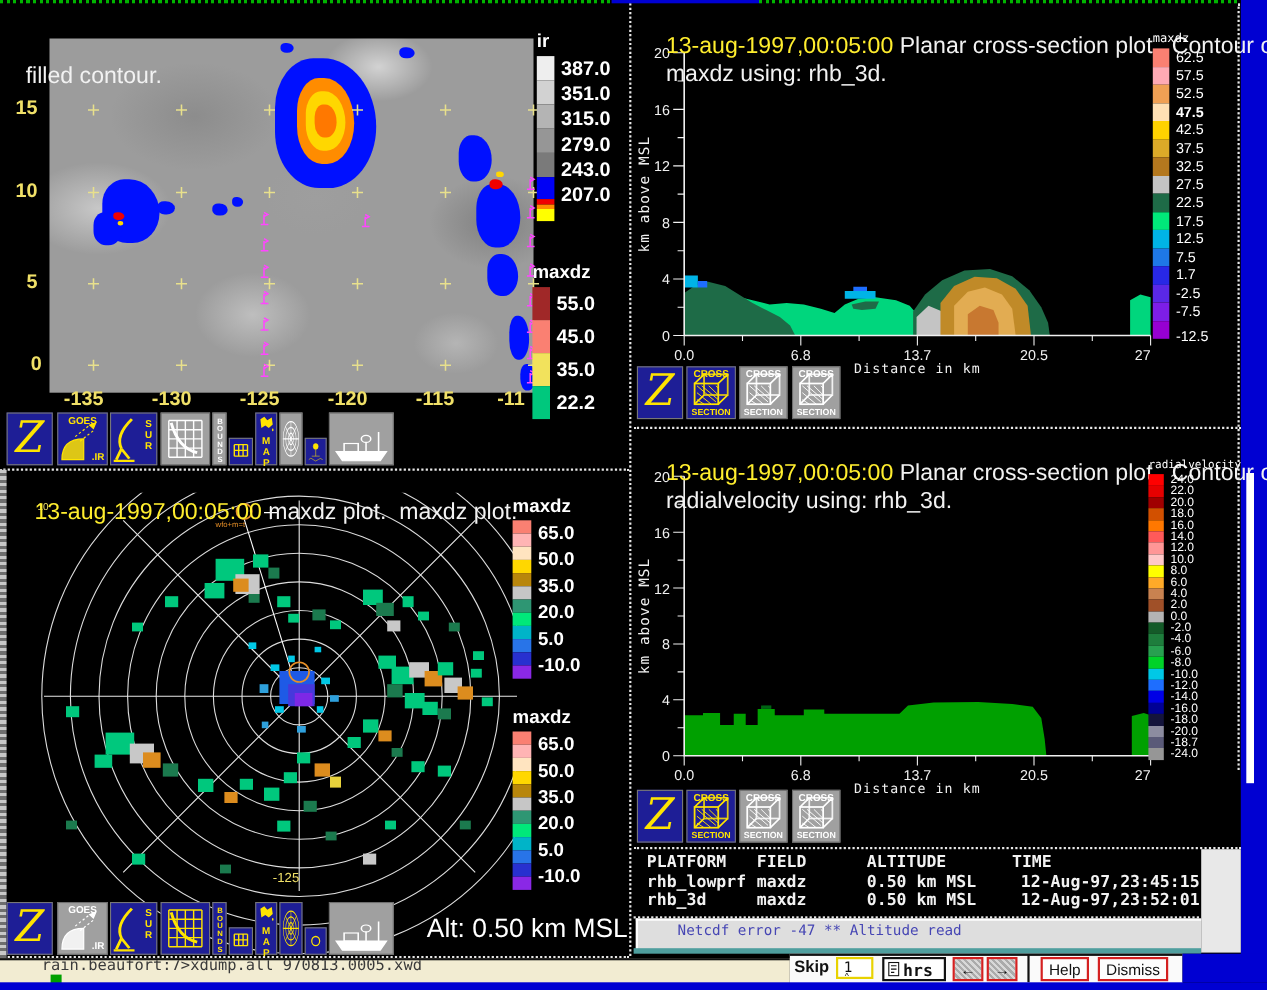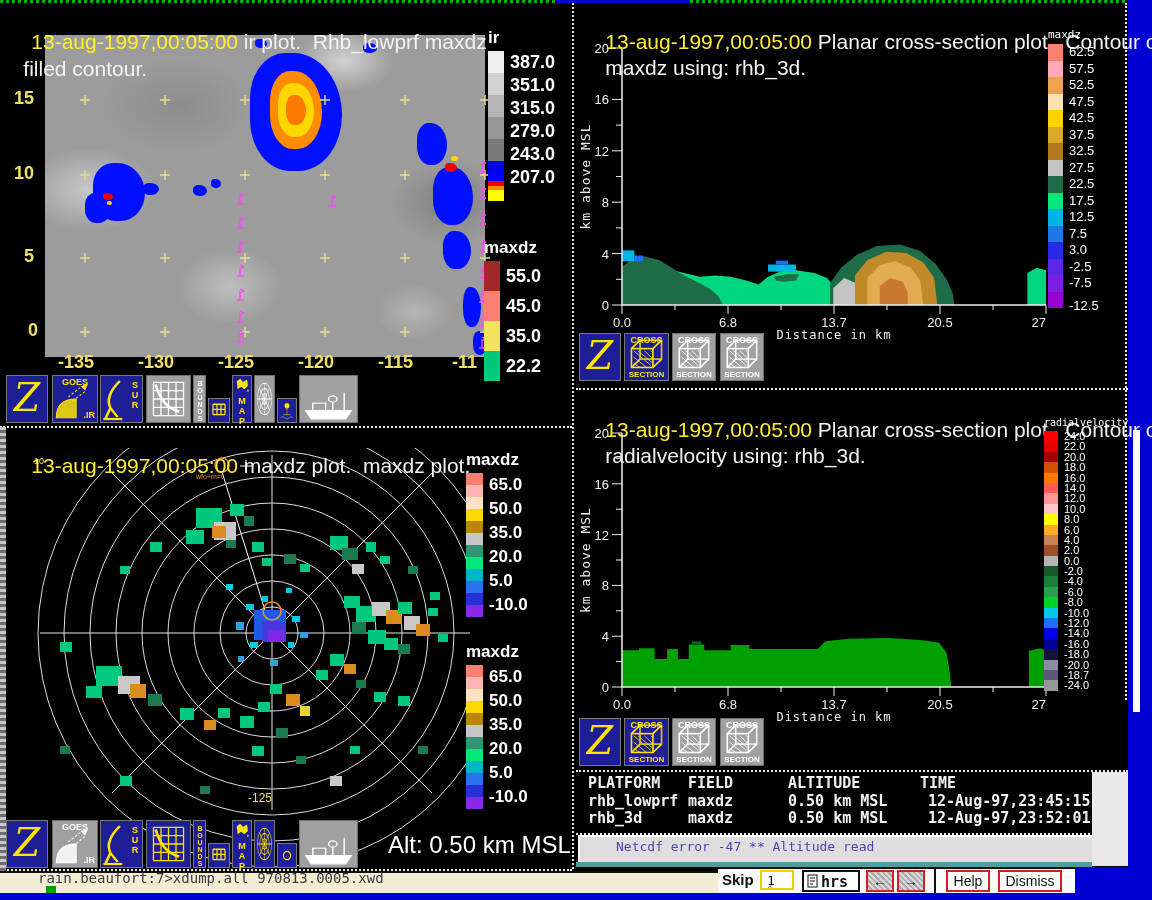--- a/index.html
+++ b/index.html
@@ -46,23 +46,20 @@
 </style>
 </head>
 <body>
 
 <div id="root">
 
   <div class="abs" style="left:0;top:0;width:556px;height:3px;background:repeating-linear-gradient(90deg,#00b400 0 3px,#000 3px 6px);z-index:9;"></div>
   <div class="abs" style="left:556px;top:0;width:134px;height:3px;background:#0000d2;z-index:9;"></div>
   <div class="abs" style="left:690px;top:0;width:438px;height:3px;background:repeating-linear-gradient(90deg,#00b400 0 3px,#000 3px 6px);z-index:9;"></div>
 
-  <div class="ptitle" style="left:8px;top:6px;">
-    <span class="ptime">13-aug-1997,00:05:00</span><span> ir plot.  Rhb_lowprf maxdz</span>
-  </div>
   <div class="ptitle" style="left:0;top:33px;">
     <span>filled contour.</span>
   </div>
   <div id="map">
       <div class="blob" style="left: 205px; top: 18px; width: 92px; height: 118px; background: rgb(0, 16, 255);"></div>
       <div class="blob" style="left: 225px; top: 36px; width: 52px; height: 78px; background: rgb(255, 140, 0);"></div>
       <div class="blob" style="left: 233px; top: 48px; width: 36px; height: 54px; background: rgb(255, 215, 0);"></div>
       <div class="blob" style="left: 241px; top: 60px; width: 20px; height: 30px; background: rgb(255, 120, 0);"></div>
       <div class="blob" style="left: 48px; top: 128px; width: 52px; height: 58px; background: rgb(0, 16, 255);"></div>
       <div class="blob" style="left: 40px; top: 158px; width: 26px; height: 30px; background: rgb(0, 16, 255);"></div>
@@ -568,30 +565,30 @@
           <div style="width: 15px; height: 16.5px; background: rgb(30, 120, 230);"></div>
           <div style="width: 15px; height: 16.5px; background: rgb(40, 40, 230);"></div>
           <div style="width: 15px; height: 16.5px; background: rgb(90, 40, 230);"></div>
           <div style="width: 15px; height: 16.5px; background: rgb(125, 30, 230);"></div>
           <div style="width: 15px; height: 16.5px; background: rgb(150, 0, 210);"></div>
         </div>
         <div class="ticks" style="font-size: 13px;">
           <div style="height: 16.5px; line-height: 16.5px;">62.5</div>
           <div style="height: 16.5px; line-height: 16.5px;">57.5</div>
           <div style="height: 16.5px; line-height: 16.5px;">52.5</div>
-          <div style="height: 16.5px; line-height: 16.5px;">47.5</div>
+          <div style="height: 16.5px; line-height: 16.5px; font-weight: bold;">47.5</div>
           <div style="height: 16.5px; line-height: 16.5px;">42.5</div>
           <div style="height: 16.5px; line-height: 16.5px;">37.5</div>
           <div style="height: 16.5px; line-height: 16.5px;">32.5</div>
           <div style="height: 16.5px; line-height: 16.5px;">27.5</div>
           <div style="height: 16.5px; line-height: 16.5px;">22.5</div>
           <div style="height: 16.5px; line-height: 16.5px;">17.5</div>
           <div style="height: 16.5px; line-height: 16.5px;">12.5</div>
           <div style="height: 16.5px; line-height: 16.5px;">7.5</div>
-          <div style="height: 16.5px; line-height: 16.5px;">3.0</div>
+          <div style="height: 16.5px; line-height: 16.5px;">1.7</div>
           <div style="height: 16.5px; line-height: 16.5px;">-2.5</div>
           <div style="height: 16.5px; line-height: 16.5px;">-7.5</div>
           <div style="height: 16.5px; line-height: 16.5px; margin-top: 6px;">-12.5</div>
         </div>
       </div>
     </div>
   <div>
       <div class="tbtn navy" style="left: 579px; top: 333px; width: 42px; height: 48px;">
         <svg viewBox="0 0 40 44" preserveAspectRatio="none" style="width:40px;height:46px;left:0;top:0;">
           <text x="20" y="33" text-anchor="middle" font-size="38" font-style="italic" font-family="DejaVu Serif,serif" fill="#ffe400">Z</text>

